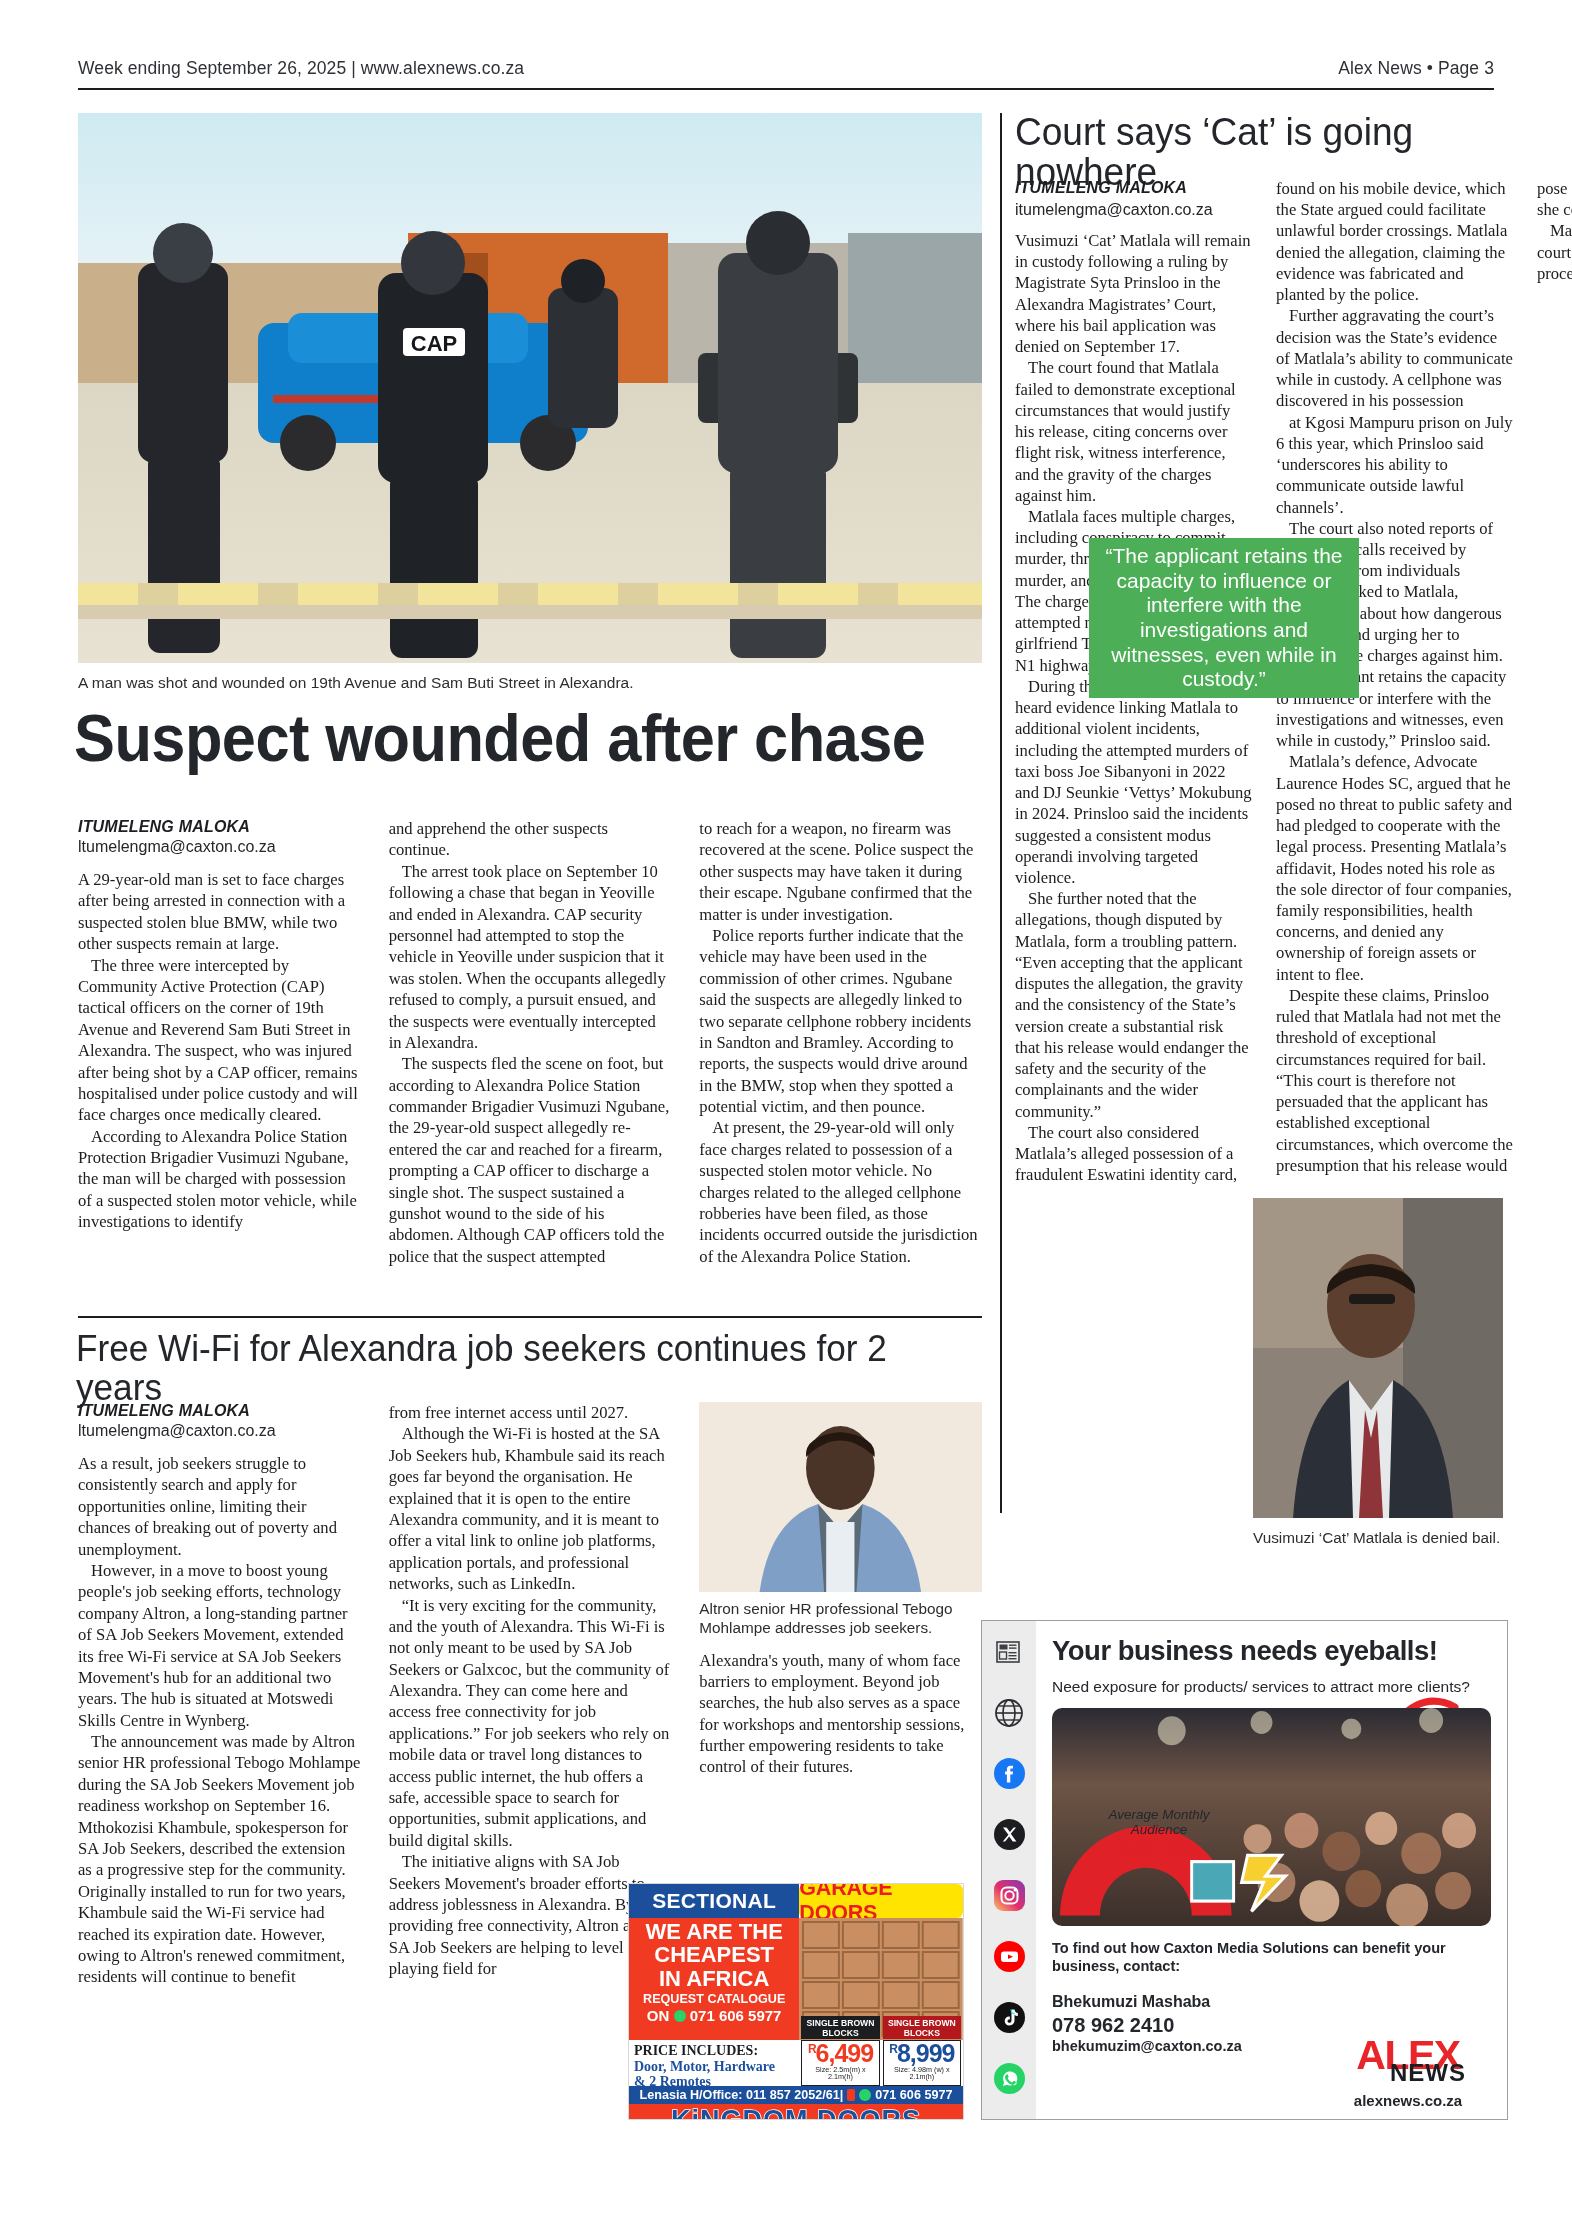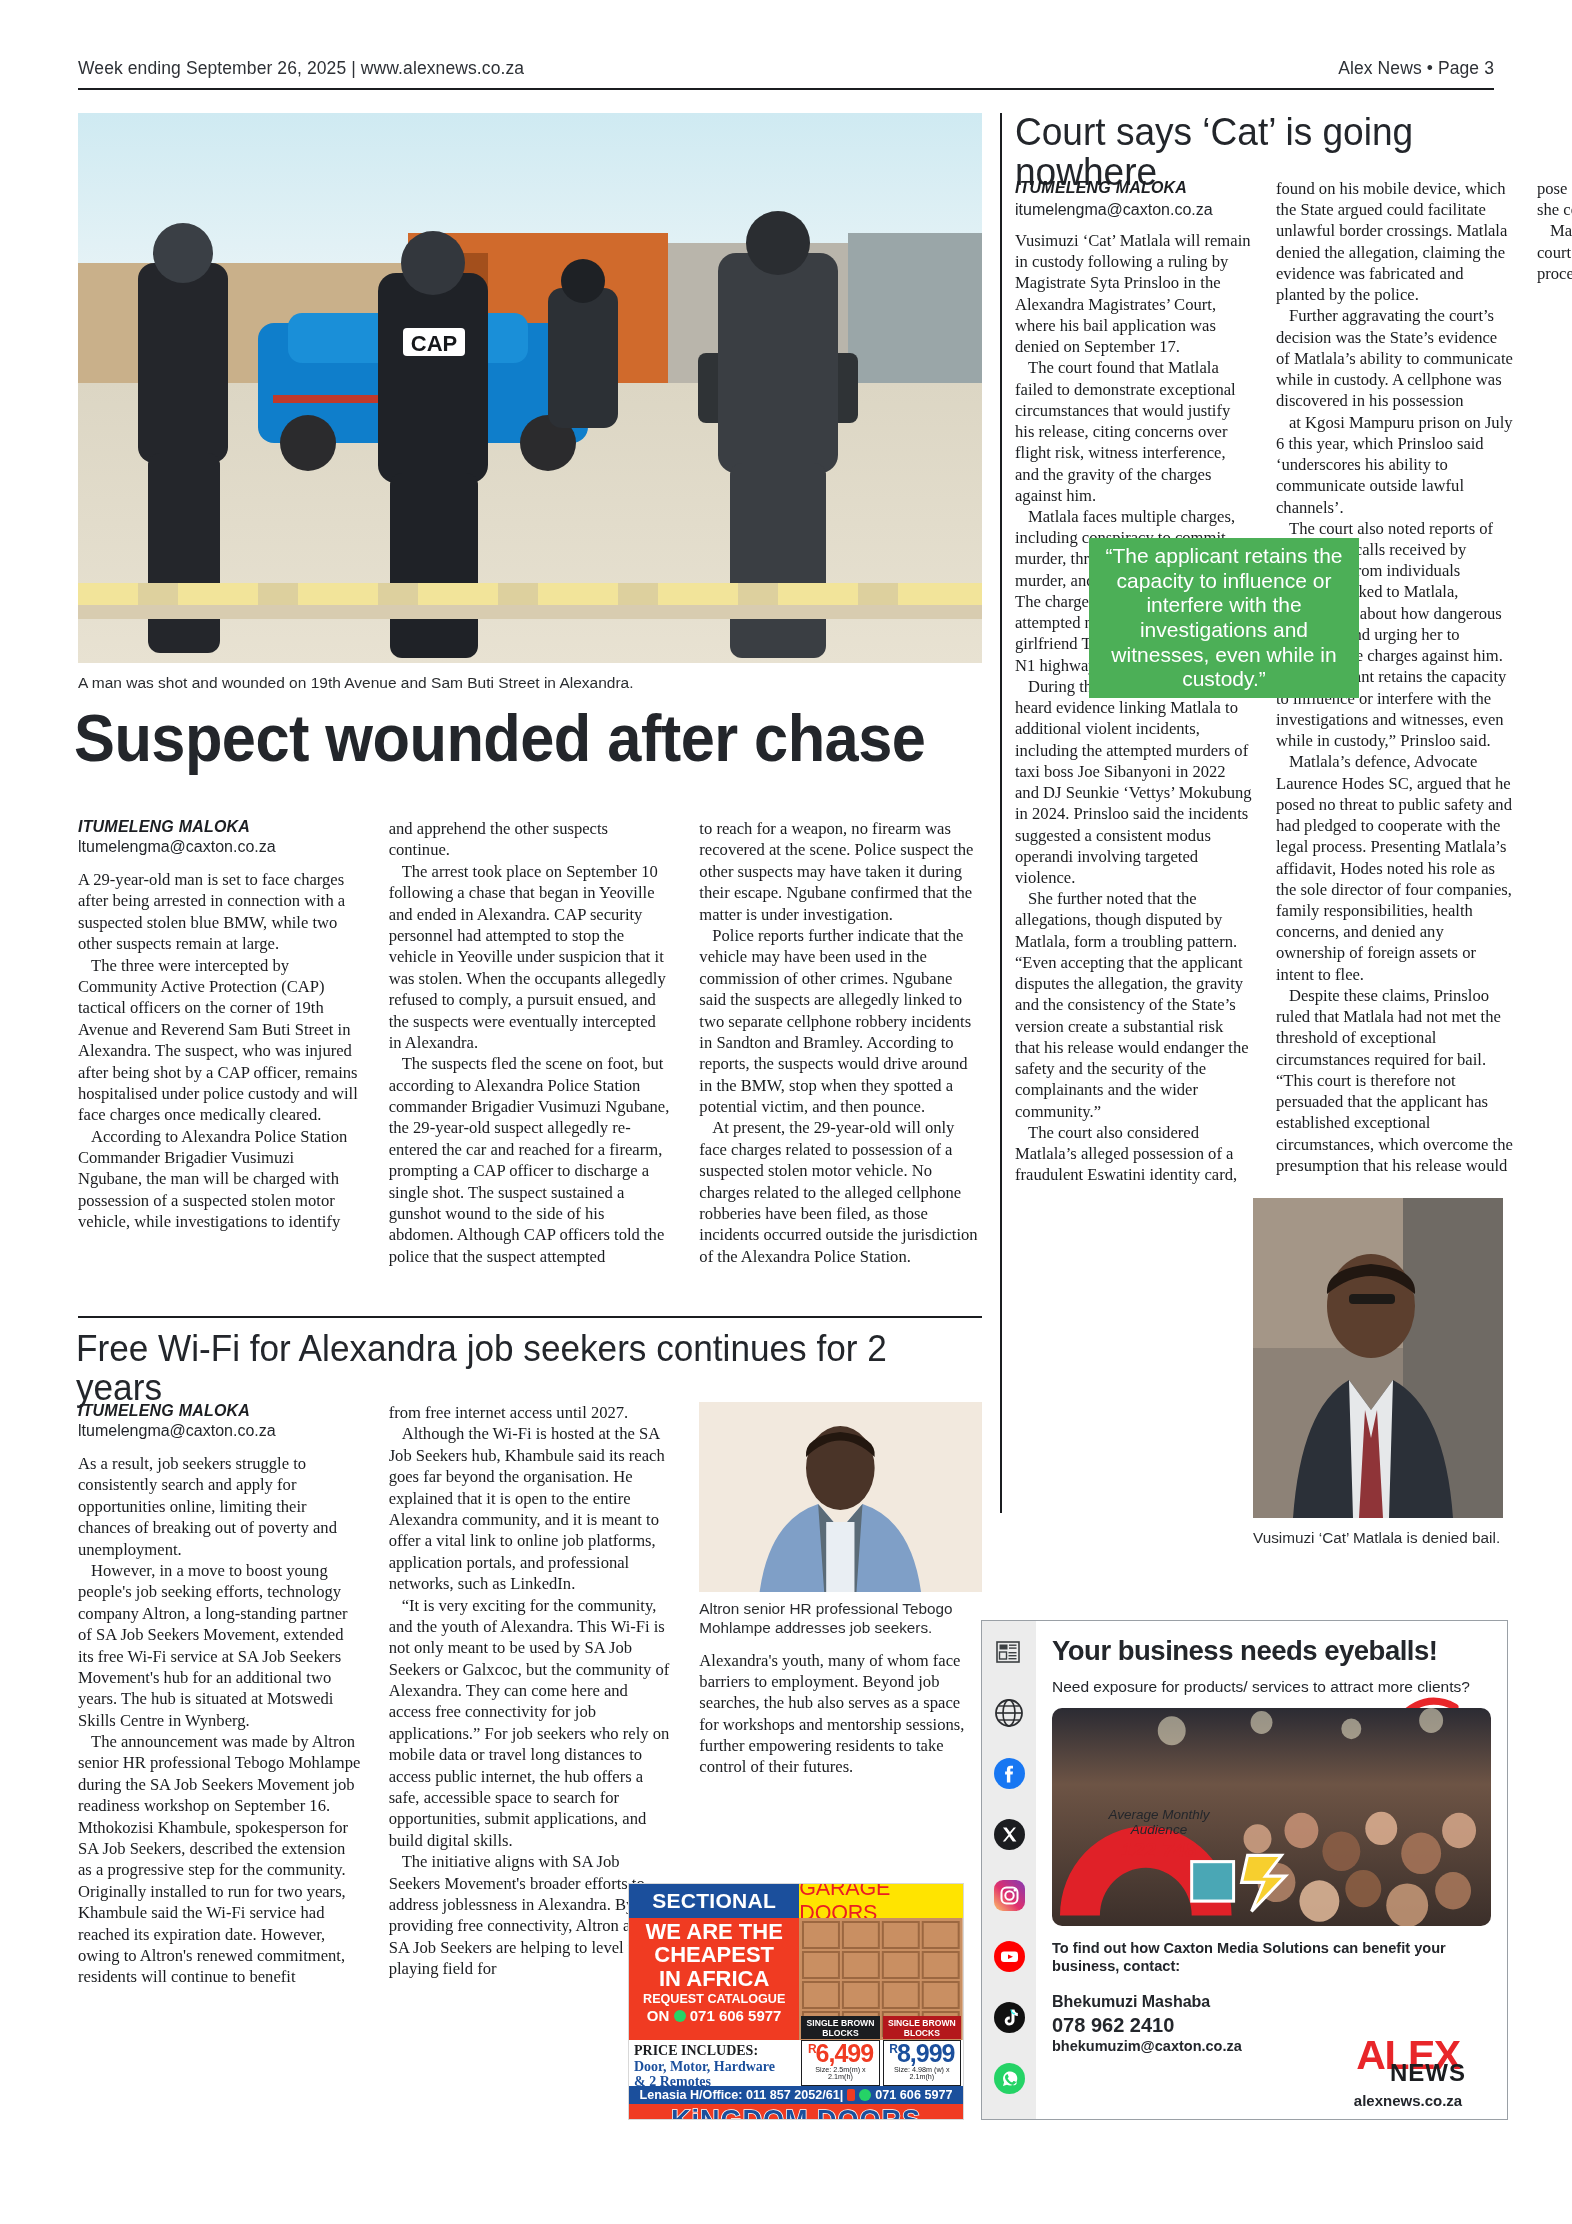--- a/index.html
+++ b/index.html
@@ -149,22 +149,22 @@
 
   
   .ad-garage {
     position: absolute; left: 628px; top: 1883px; width: 336px; height: 237px;
     background: #fff; border: 1px solid #d8d8d8; overflow: hidden;
     font-family: "Liberation Sans Narrow","Liberation Sans",sans-serif;
   }
   .gd-row1 { display: flex; height: 34px; }
   .gd-sect { width: 51%; background: #1b4f9c; color: #fff; font-weight: 700; font-size: 21px;
              display: flex; align-items: center; justify-content: center; letter-spacing: .3px; }
-  .gd-gar { flex: 1; background: #ffe400; color: #ea1d23; font-weight: 400; font-size: 21.5px;
-            display: flex; align-items: center; justify-content: center; letter-spacing: -.2px; }
+  .gd-gar { flex: 1; background: #ffe400; color: #ea1d23; font-weight: 700; font-size: 21.5px;
+            display: flex; align-items: center; justify-content: center; letter-spacing: -.2px; border-radius: 6px; }
   .gd-row2 { display: flex; height: 122px; }
   .gd-red { width: 51%; background: #f03b22; color: #fff; padding: 2px 4px 0; text-align: center; }
   .gd-red .l { font-weight: 700; font-size: 22px; line-height: 1.06; }
   .gd-red .req { font-weight: 700; font-size: 12.6px; margin-top: 3px; line-height: 1.1; }
   .gd-red .num { font-weight: 700; font-size: 15px; }
   .gd-img { flex: 1; position: relative; overflow: hidden; }
   .gd-img svg { display: block; width: 100%; height: 100%; }
   .gd-tags { position: absolute; left: 0; right: 0; bottom: 0; display: flex; gap: 3px; padding: 0 2px 1px; }
   .gd-tag { flex: 1; background: #1b1d20; color: #fff; font-weight: 700; font-size: 8.6px;
             text-align: center; padding: 1.5px 0; }
@@ -264,21 +264,21 @@
 
   <h1 class="main-headline">Suspect wounded after chase</h1>
 
   <div class="cols3">
     <div>
       <div class="byline-name">ITUMELENG MALOKA</div>
       <div class="byline-mail">ltumelengma@caxton.co.za</div>
       <div class="bodytext" style="margin-top:13px;">
         <p>A 29-year-old man is set to face charges after being arrested in connection with a suspected stolen blue BMW, while two other suspects remain at large.</p>
         <p>The three were intercepted by Community Active Protection (CAP) tactical officers on the corner of 19th Avenue and Reverend Sam Buti Street in Alexandra. The suspect, who was injured after being shot by a CAP officer, remains hospitalised under police custody and will face charges once medically cleared.</p>
-        <p>According to Alexandra Police Station Commander Brigadier Vusimuzi Ngubane, the man will be charged with possession of a suspected stolen motor vehicle, while investigations to identify</p>
+        <p>According to Alexandra Police Station Protection Brigadier Vusimuzi Ngubane, the man will be charged with possession of a suspected stolen motor vehicle, while investigations to identify</p>
       </div>
     </div>
     <div>
       <div class="bodytext">
         <p>and apprehend the other suspects continue.</p>
         <p>The arrest took place on September 10 following a chase that began in Yeoville and ended in Alexandra. CAP security personnel had attempted to stop the vehicle in Yeoville under suspicion that it was stolen. When the occupants allegedly refused to comply, a pursuit ensued, and the suspects were eventually intercepted in Alexandra.</p>
         <p>The suspects fled the scene on foot, but according to Alexandra Police Station commander Brigadier Vusimuzi Ngubane, the 29-year-old suspect allegedly re-entered the car and reached for a firearm, prompting a CAP officer to discharge a single shot. The suspect sustained a gunshot wound to the side of his abdomen. Although CAP officers told the police that the suspect attempted</p>
       </div>
     </div>
     <div>

